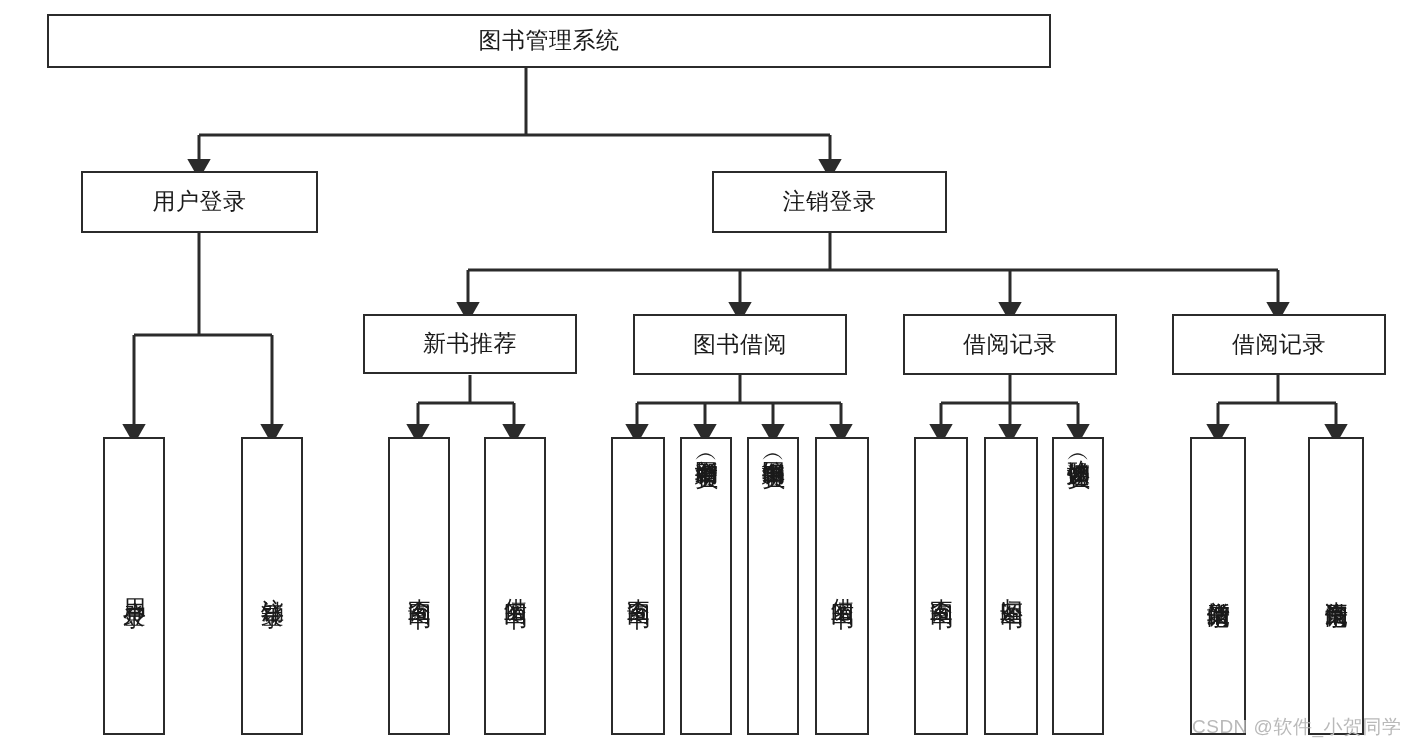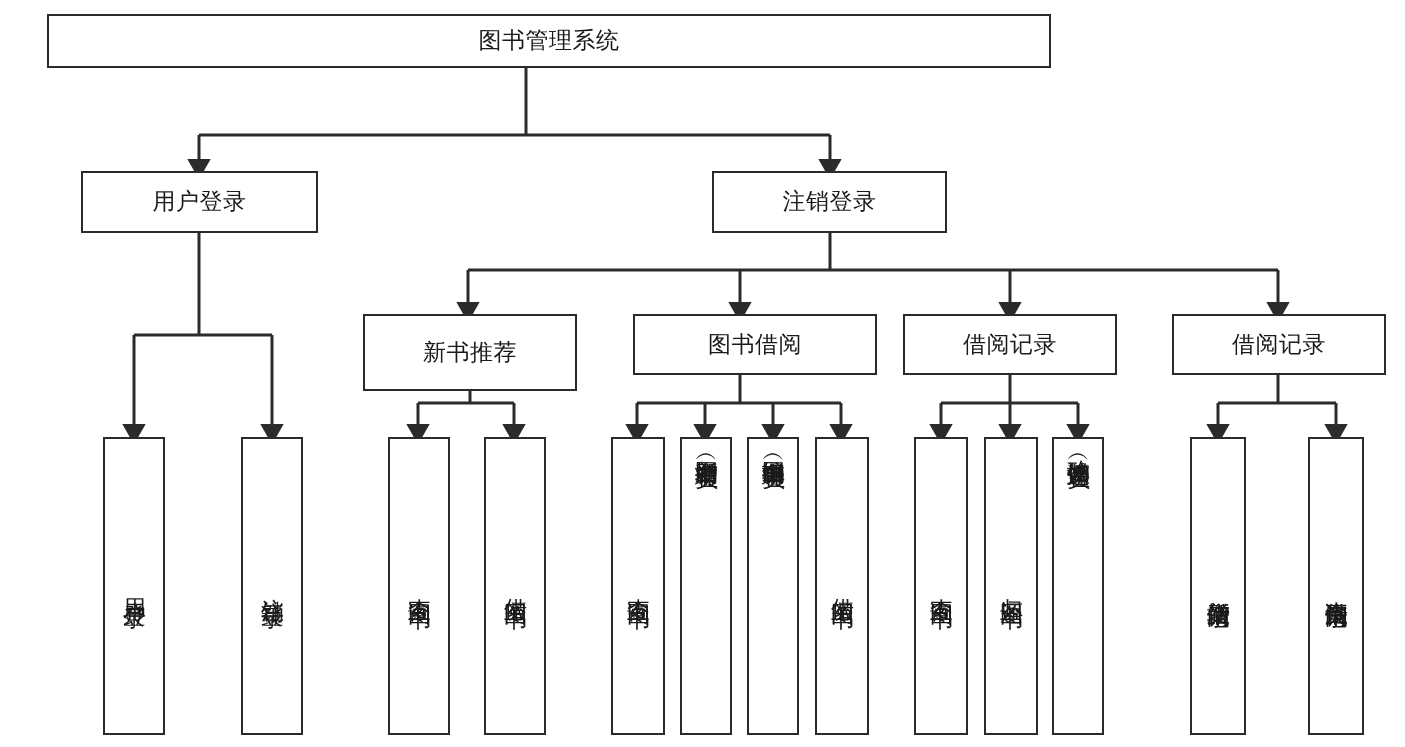--- a/index.html
+++ b/index.html
@@ -113,33 +113,34 @@
       <path d="M 1218,403 L 1218,425" marker-end="url(#arrowhead)"></path>
       <path d="M 1336,403 L 1336,425" marker-end="url(#arrowhead)"></path>
     </g>
   </svg>
 
   <div class="node horiz" id="node-root" style="left: 25px; top: 14px; width: 1004px; height: 54px; margin-left: 22px;">图书管理系统</div>
 
   <div class="node horiz" id="node-l2-0" style="left: 81px; top: 171px; width: 237px; height: 62px;">用户登录</div>
   <div class="node horiz" id="node-l2-1" style="left: 712px; top: 171px; width: 235px; height: 62px;">注销登录</div>
 
-  <div class="node horiz" id="node-l3-0" style="left: 363px; top: 314px; width: 214px; height: 77px;">新书推荐</div>
-  <div class="node horiz" id="node-l3-1" style="left: 633px; top: 314px; width: 244px; height: 61px;">图书借阅</div>
+  <div class="node horiz" id="node-l3-0" style="left: 363px; top: 314px; width: 214px; height: 60px;">新书推荐</div>
+  <div class="node horiz" id="node-l3-1" style="left: 633px; top: 314px; width: 214px; height: 61px;">图书借阅</div>
   <div class="node horiz" id="node-l3-2" style="left: 903px; top: 314px; width: 214px; height: 61px;">借阅记录</div>
   <div class="node horiz" id="node-l3-3" style="left: 1172px; top: 314px; width: 214px; height: 61px;">借阅记录</div>
 
   <div class="node vert" id="node-leaf-0" style="left: 103px; top: 437px; width: 62px; height: 298px;">用户登录</div>
   <div class="node vert" id="node-leaf-1" style="left: 241px; top: 437px; width: 62px; height: 298px;">注销登录</div>
   <div class="node vert" id="node-leaf-2" style="left: 388px; top: 437px; width: 62px; height: 298px;">查询图书</div>
   <div class="node vert" id="node-leaf-3" style="left: 484px; top: 437px; width: 62px; height: 298px;">借阅图书</div>
   <div class="node vert" id="node-leaf-4" style="left: 611px; top: 437px; width: 54px; height: 298px;">查询图书</div>
   <div class="node vert tight top" id="node-leaf-5" style="left: 680px; top: 437px; width: 52px; height: 298px;">新增图书（管理员）</div>
   <div class="node vert tight top" id="node-leaf-6" style="left: 747px; top: 437px; width: 52px; height: 298px;">编辑图书（管理员）</div>
   <div class="node vert" id="node-leaf-7" style="left: 815px; top: 437px; width: 54px; height: 298px;">借阅图书</div>
   <div class="node vert" id="node-leaf-8" style="left: 914px; top: 437px; width: 54px; height: 298px;">查询图书</div>
   <div class="node vert" id="node-leaf-9" style="left: 984px; top: 437px; width: 54px; height: 298px;">归还图书</div>
   <div class="node vert tight top" id="node-leaf-10" style="left: 1052px; top: 437px; width: 52px; height: 298px;">确认归还（管理员）</div>
   <div class="node vert tight" id="node-leaf-11" style="left: 1190px; top: 437px; width: 56px; height: 298px;">新增借阅记录</div>
   <div class="node vert tight" id="node-leaf-12" style="left: 1308px; top: 437px; width: 56px; height: 298px;">查询借阅记录</div>
 
+  <div class="watermark" id="watermark" style="left: 1192px; top: 714px; color: rgb(185, 185, 185);">CSDN @软件_小贺同学</div>
 
 </div>
 
 </body></html>

